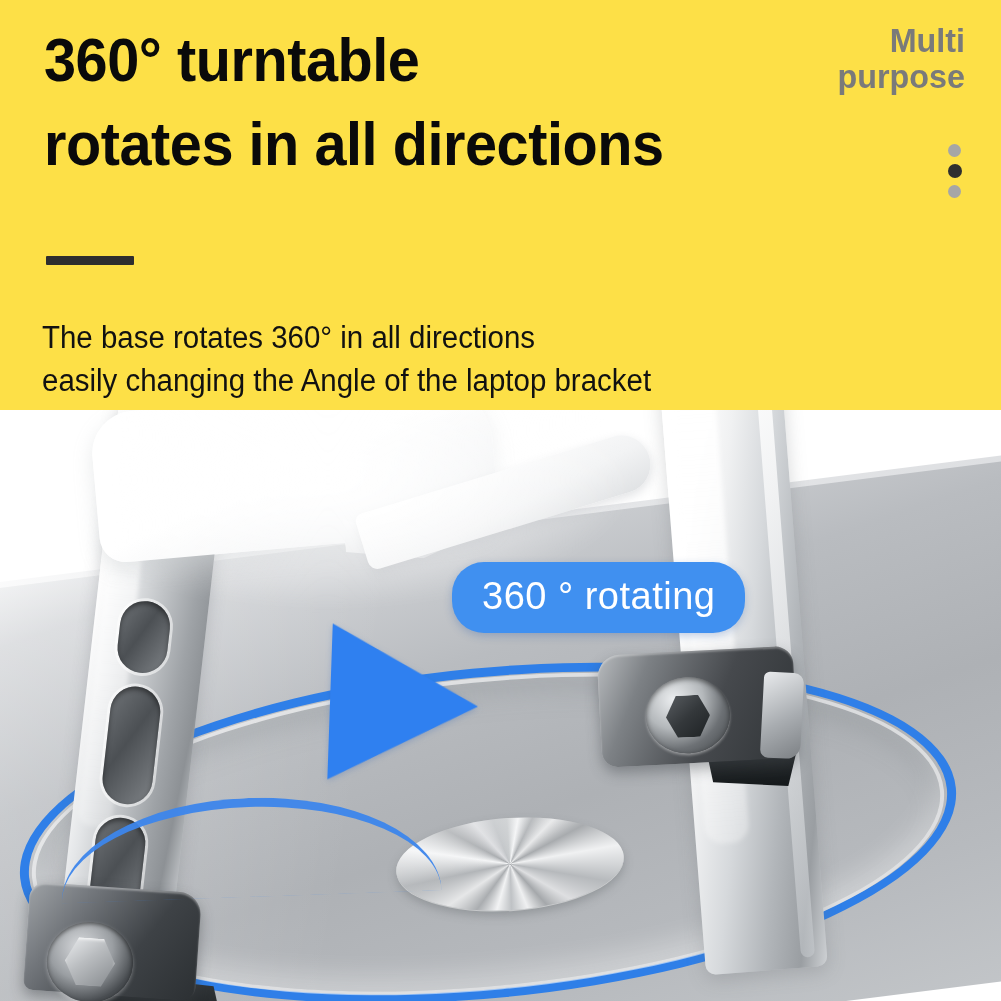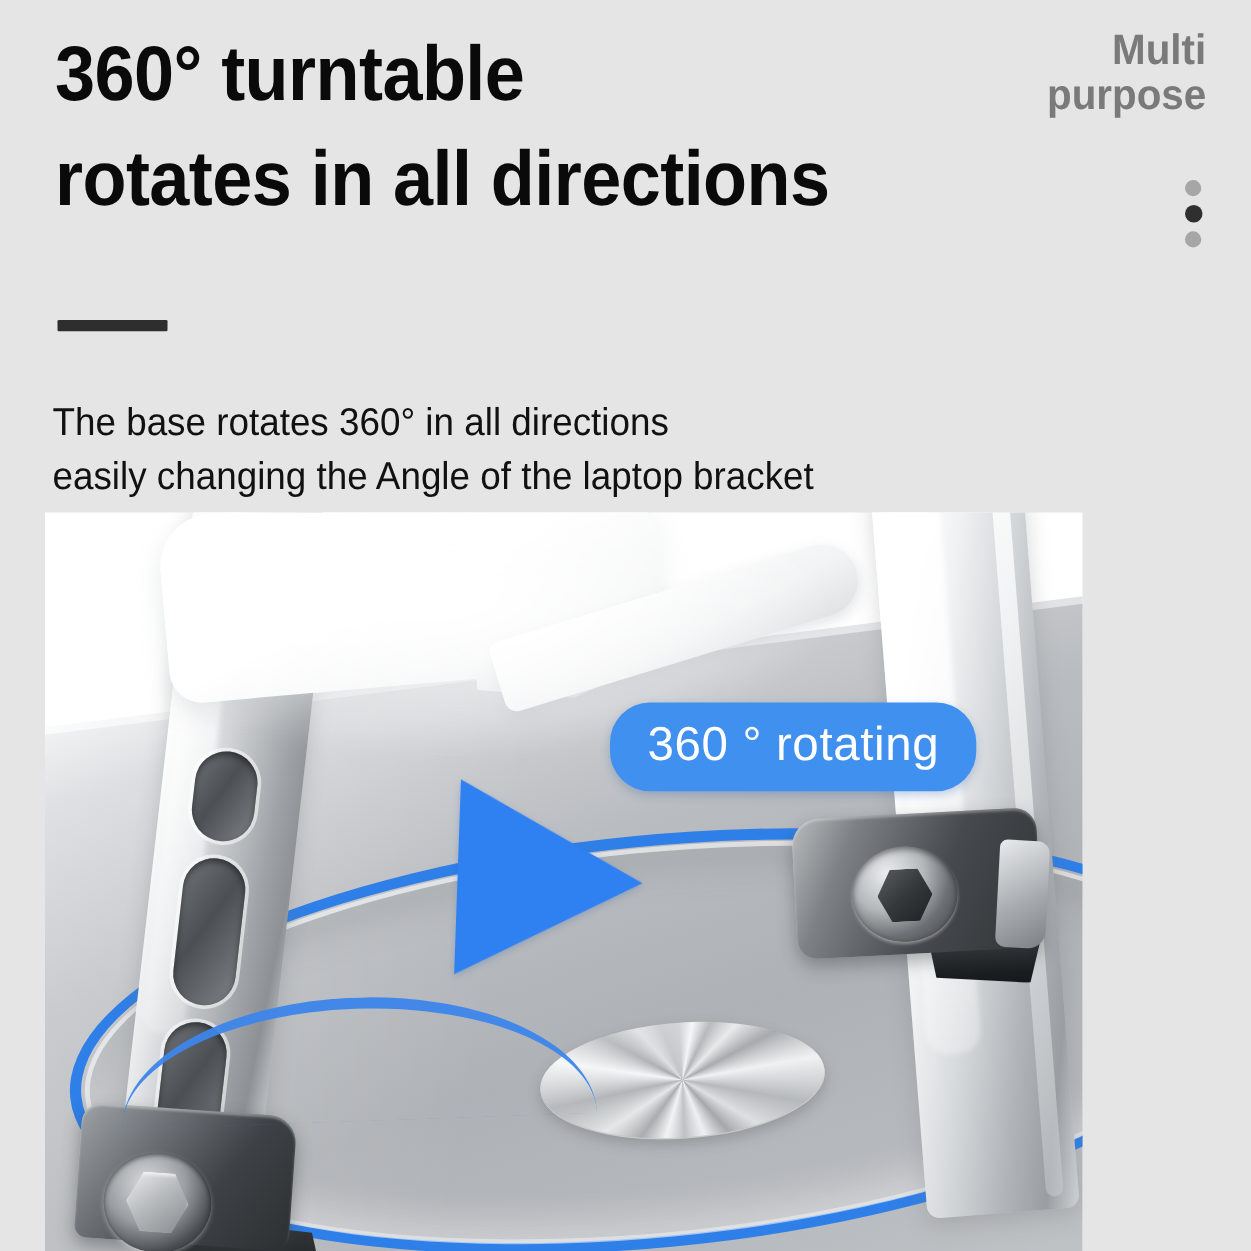--- a/index.html
+++ b/index.html
@@ -1,39 +1,39 @@
 <!DOCTYPE html>
 <html><head>
 <meta charset="utf-8">
 <style>
   html,body{margin:0;padding:0;background:#fff;}
   body{width:1001px;height:1001px;overflow:hidden;
        font-family:"Liberation Sans","DejaVu Sans",sans-serif;}
-  .page{position:relative;width:1001px;height:1001px;background:#e5e5e5;overflow:hidden;}
+  .page{position:relative;width:1001px;height:1001px;background:#fde047;overflow:hidden;}
 
   
   .headline{position:absolute;left:44px;top:18px;width:800px;
             font-size:62px;line-height:84px;font-weight:700;color:#0a0a0a;
             letter-spacing:-0.5px;white-space:pre-line;
             transform:scaleX(.93);transform-origin:left top;}
   .eyebrow{position:absolute;right:36px;top:22px;width:240px;text-align:right;
            font-size:34px;line-height:36px;font-weight:700;color:#7a7a7a;
            white-space:pre-line;transform:scaleX(.95);transform-origin:right top;}
   .dots{position:absolute;left:948px;top:144px;width:16px;}
   .dot{width:13px;height:13px;border-radius:50%;background:#a6a6a6;margin-bottom:7px;}
   .dot.active{background:#2f2f2f;width:14px;height:14px;}
   .accentbar{position:absolute;left:46px;top:256px;width:88px;height:9px;
              background:#2e2e2e;border-radius:1px;}
   .subtitle{position:absolute;left:42px;top:316px;width:820px;
             font-size:31px;line-height:43px;font-weight:400;color:#111;
             white-space:pre-line;transform:scaleX(.95);transform-origin:left top;}
 
   
-  .photo{position:absolute;left:0;top:410px;width:830px;height:591px;
-         background:#ffffff;overflow:hidden;margin-left:36px;}
+  .photo{position:absolute;left:0;top:410px;width:1001px;height:591px;
+         background:#ffffff;overflow:hidden;}
 
   
   .baseplate{position:absolute;left:-80px;top:188px;width:1180px;height:520px;
      background:linear-gradient(168deg,#f2f3f4 0%,#d4d6d9 10%,#b9bcc0 32%,
                 #aeb1b5 55%,#b7babe 78%,#c3c6c9 100%);
      transform:skewY(-7.2deg);transform-origin:left top;}
   .baseplate:after{content:"";position:absolute;inset:0;
      background:linear-gradient(100deg,rgba(255,255,255,.30),rgba(255,255,255,0) 38%);}
   .base-top-edge{position:absolute;left:-80px;top:182px;width:1180px;height:10px;
      background:linear-gradient(90deg,#ffffff,#e9eaec 30%,#d8dadd);

